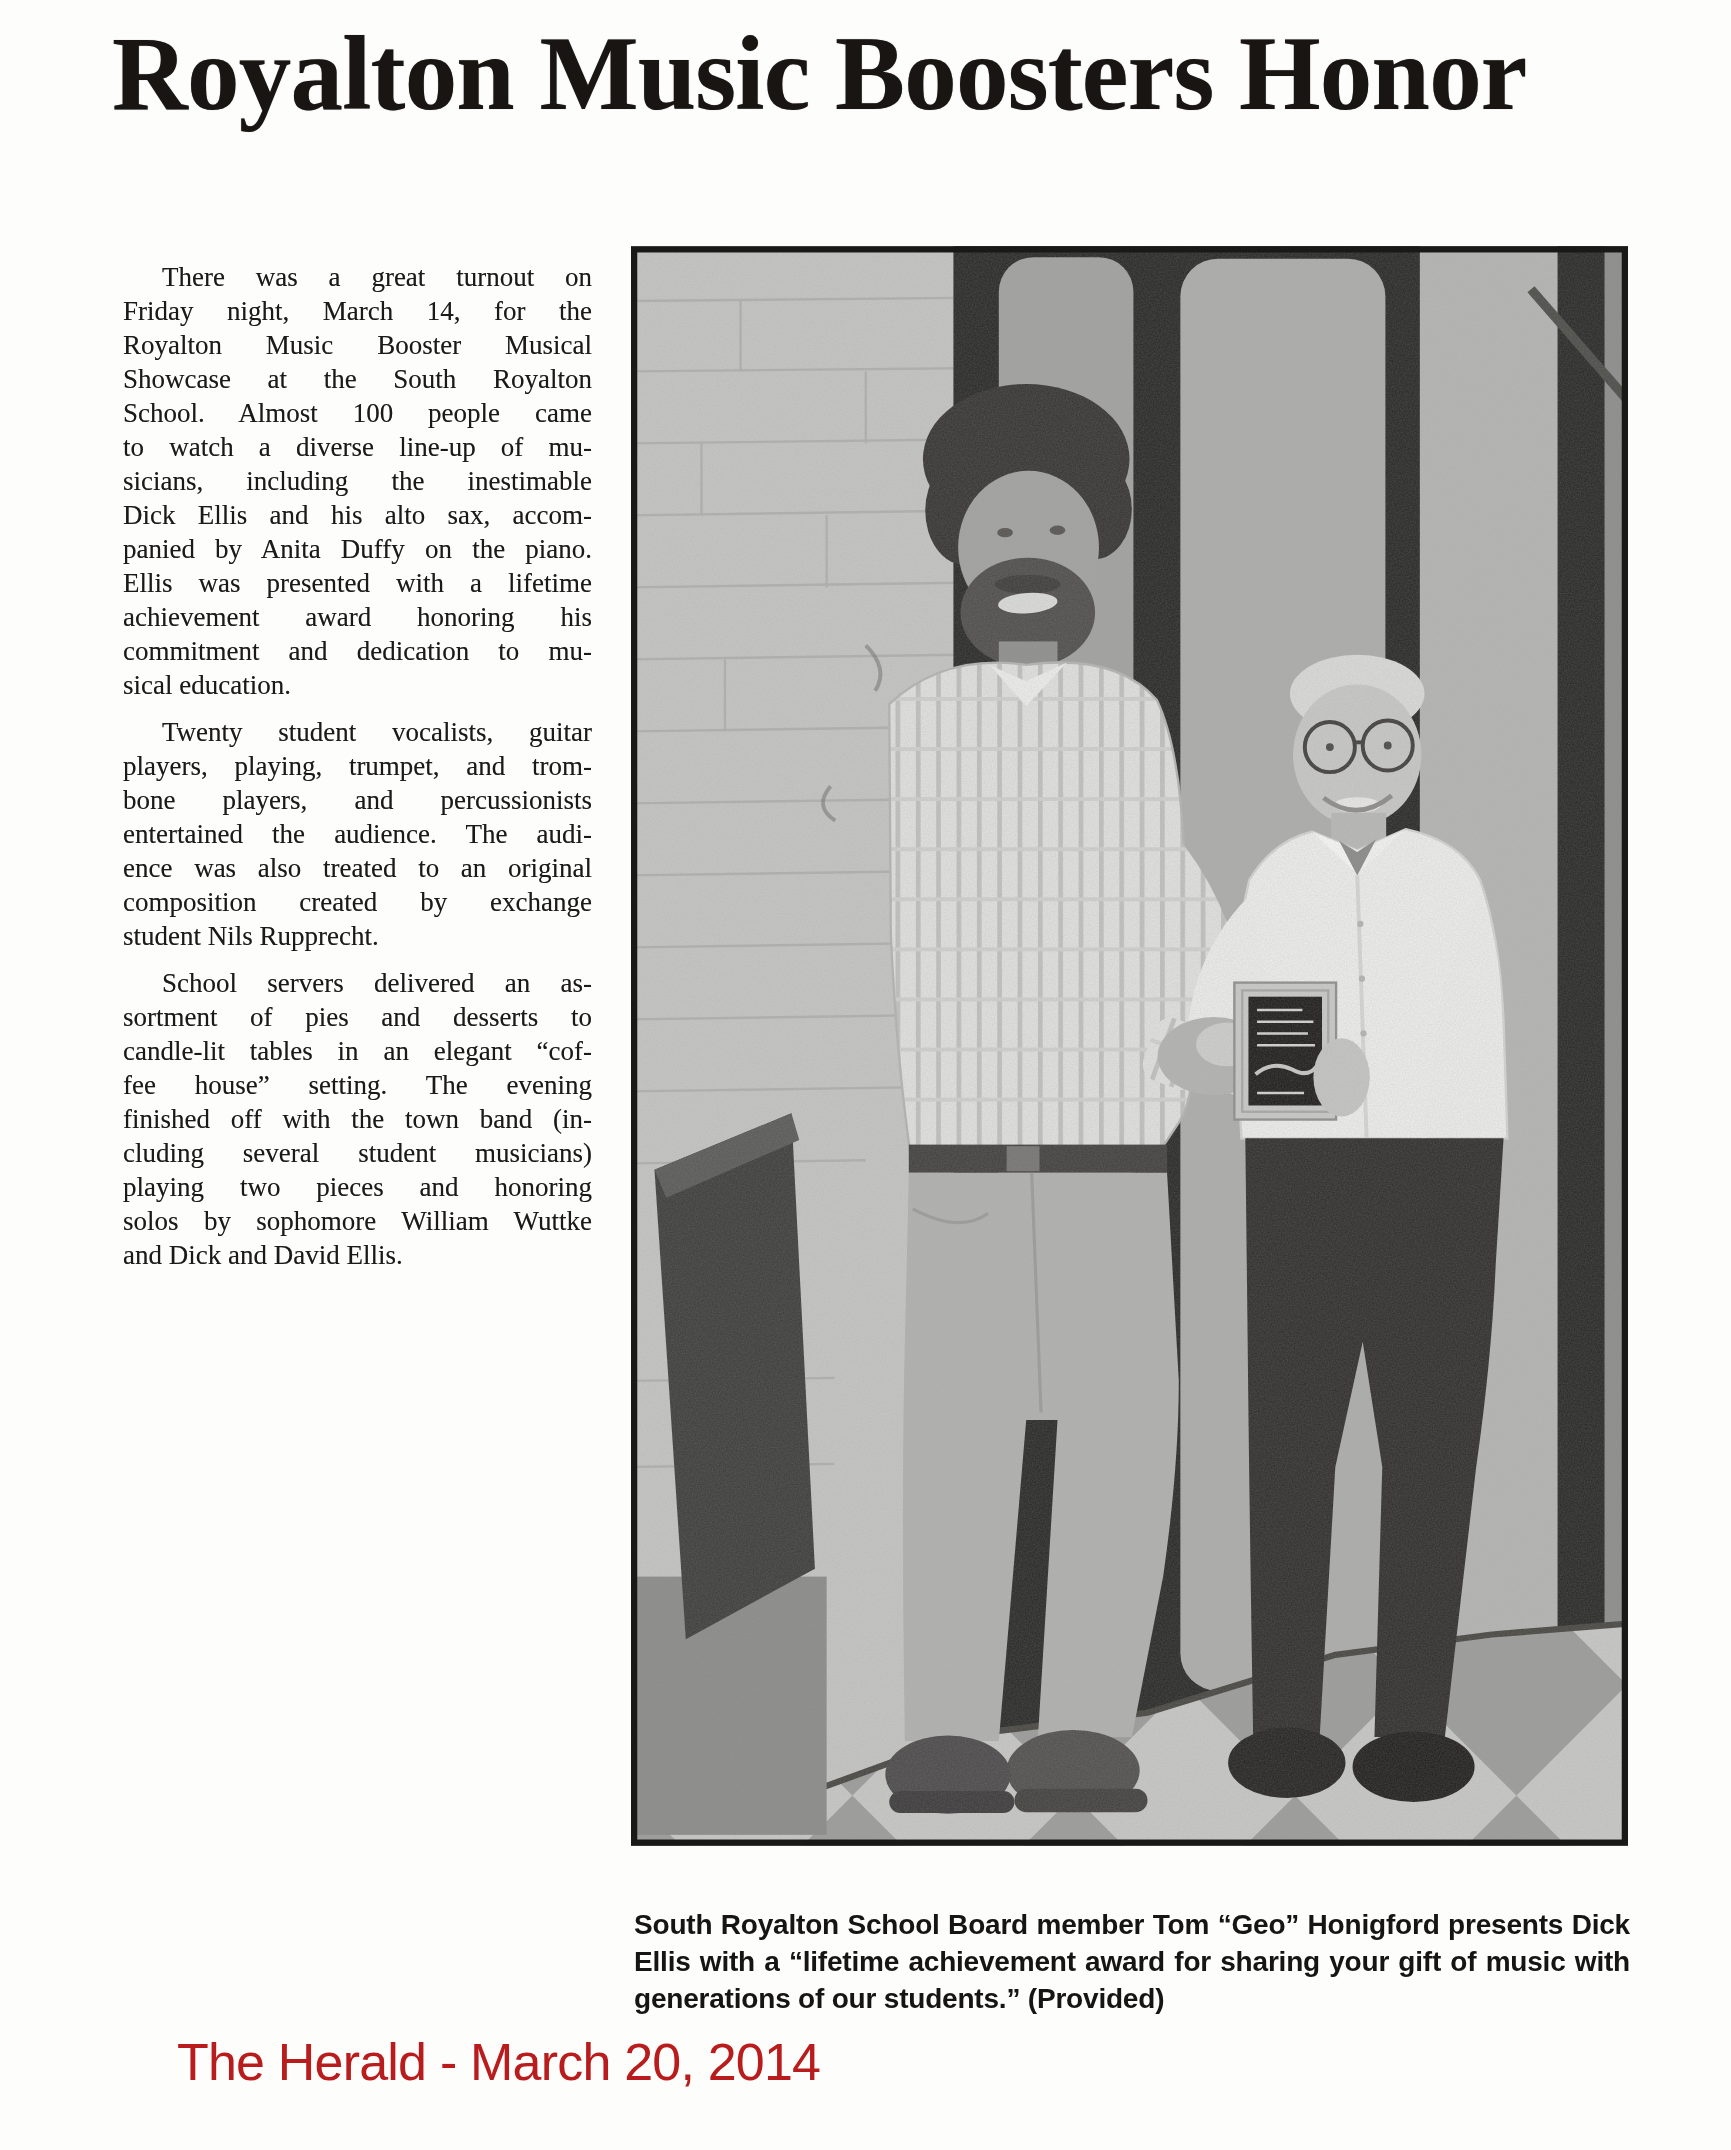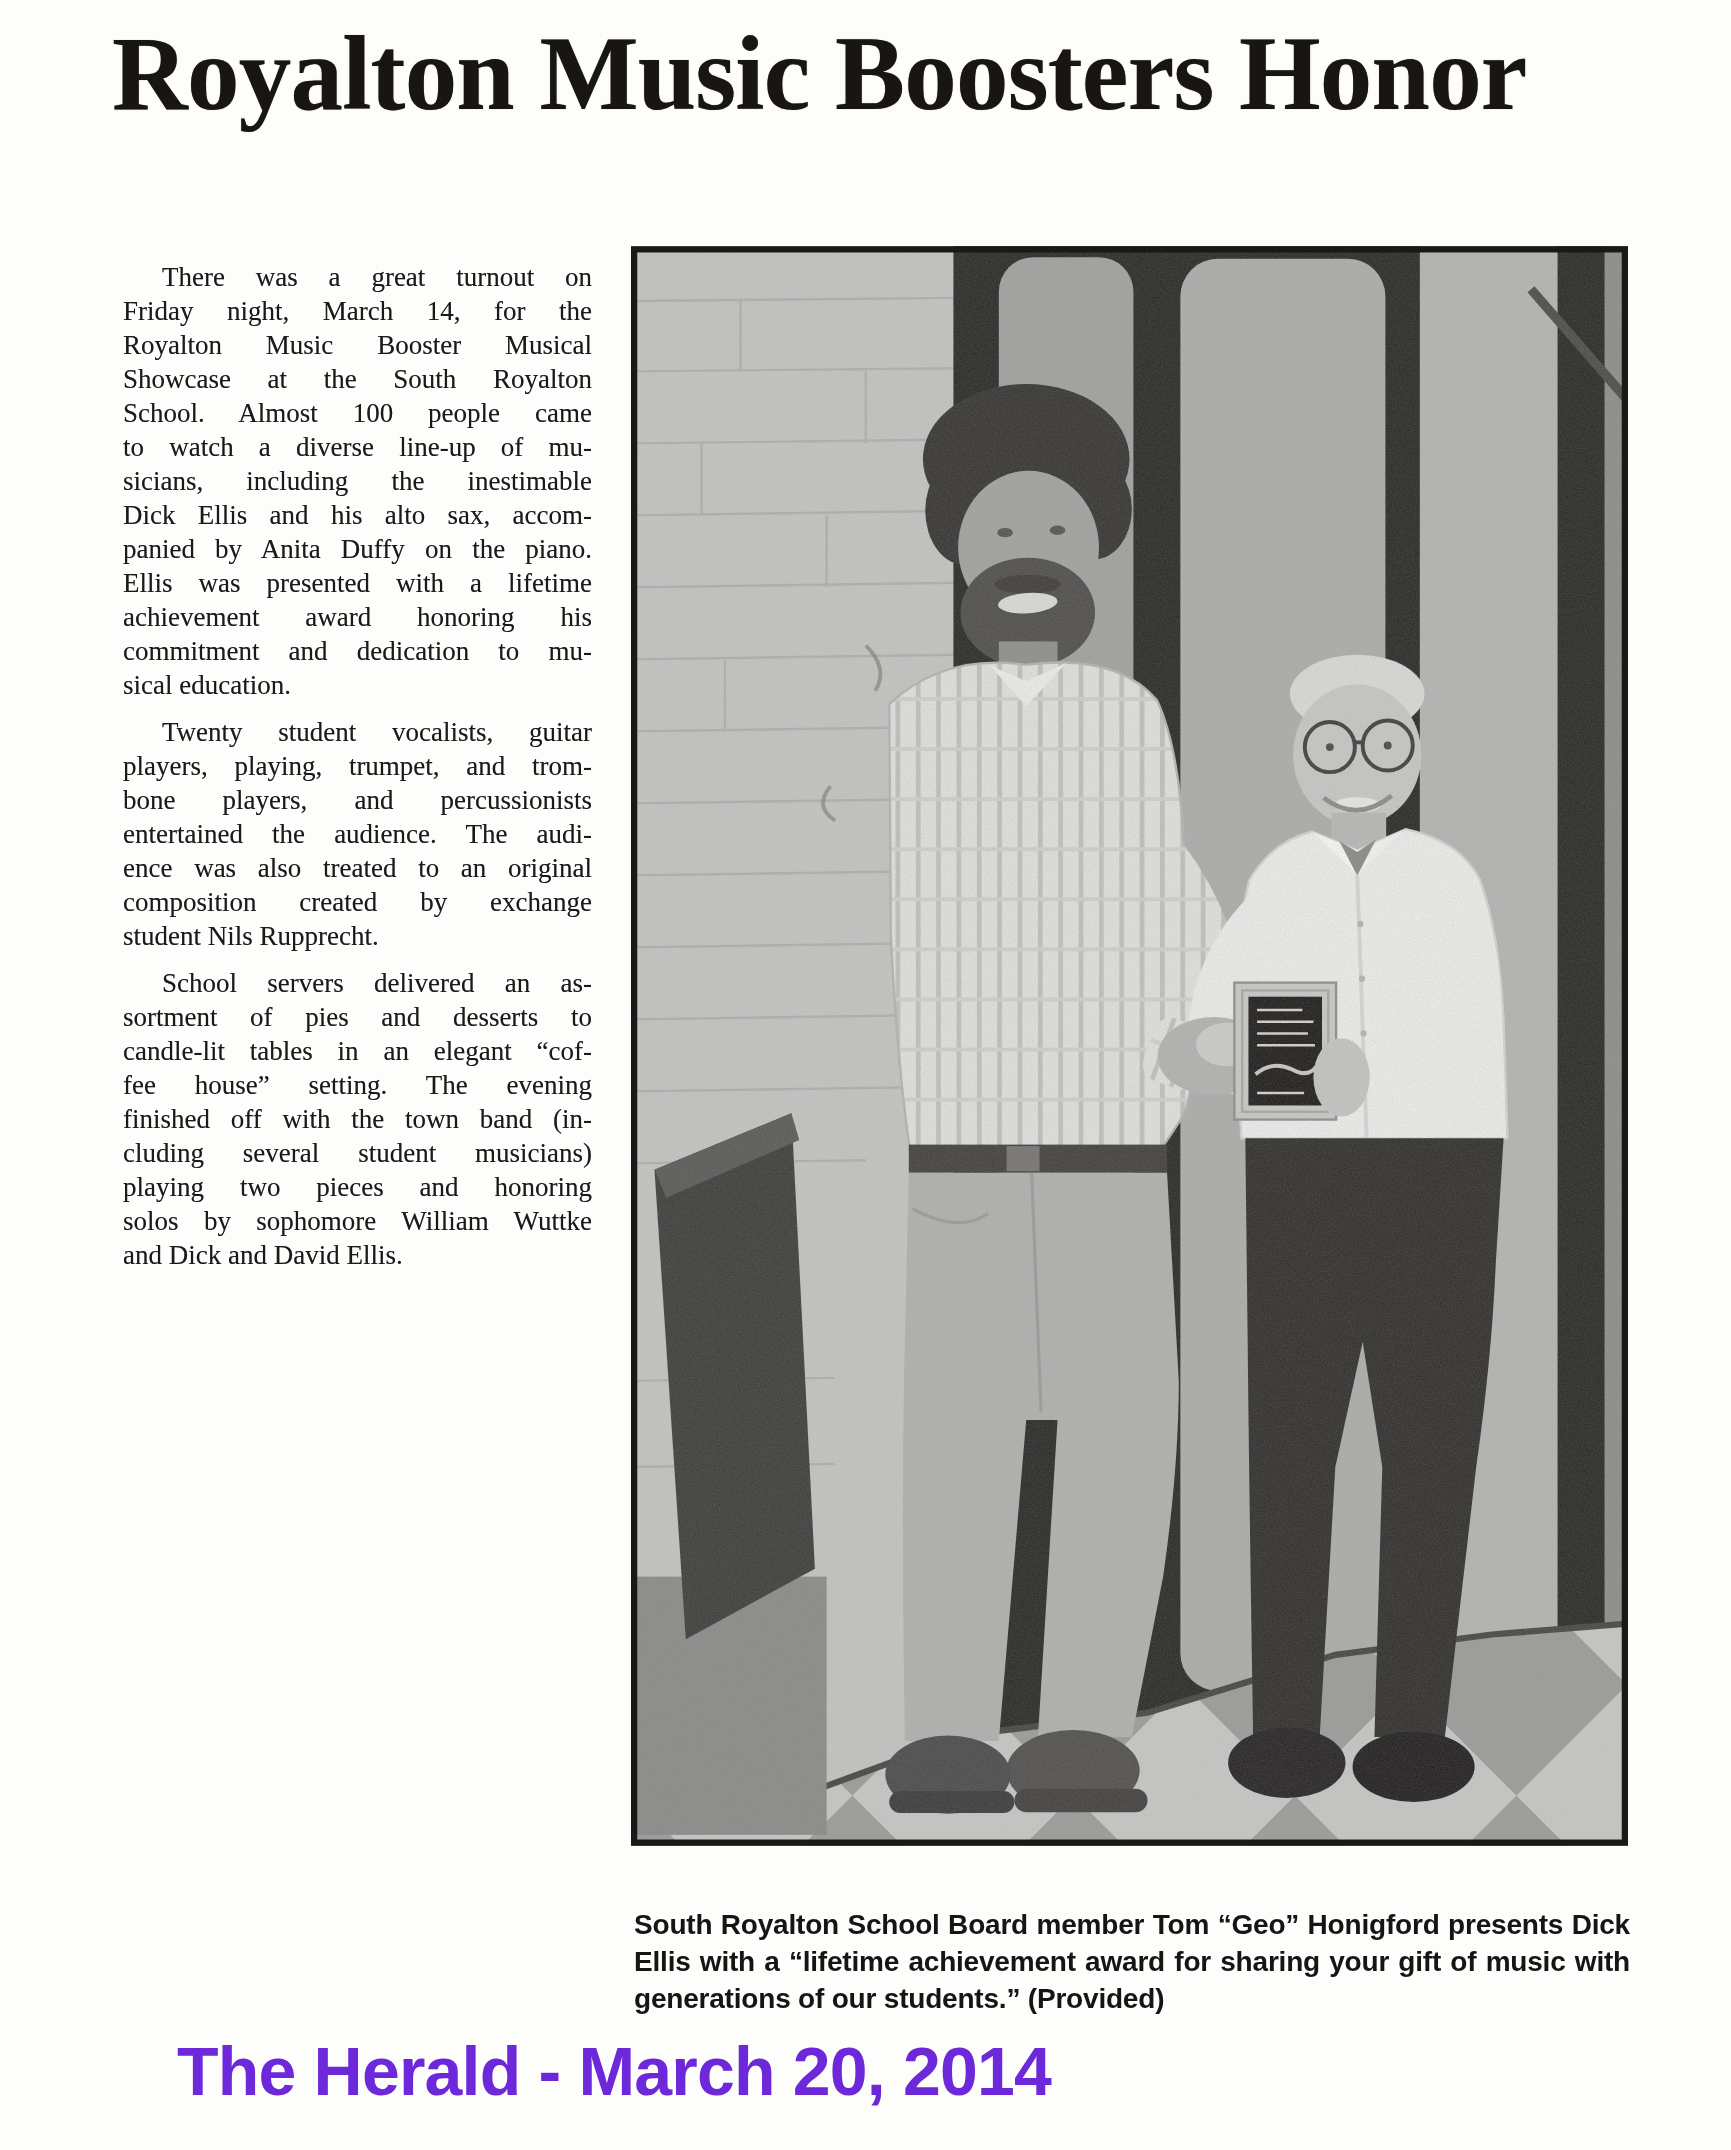--- a/index.html
+++ b/index.html
@@ -55,24 +55,24 @@
     line-height: 37px;
     letter-spacing: -0.2px;
     color: #161514;
     margin-top: 48px;
   }
 
   
   .footer {
     position: absolute; left: 177px; top: 2032px;
     font-family: "Liberation Sans", sans-serif;
-    font-weight: 700;
-    font-size: 68px;
+    font-weight: 400;
+    font-size: 52px;
     letter-spacing: -0.8px;
-    color: #6d28d9;
+    color: #b91c1c;
   }
 </style>
 </head>
 <body>
 
 <div class="page">
 
   <h1 class="headline">
     <div>Royalton Music Boosters Honor</div>
   </h1>

